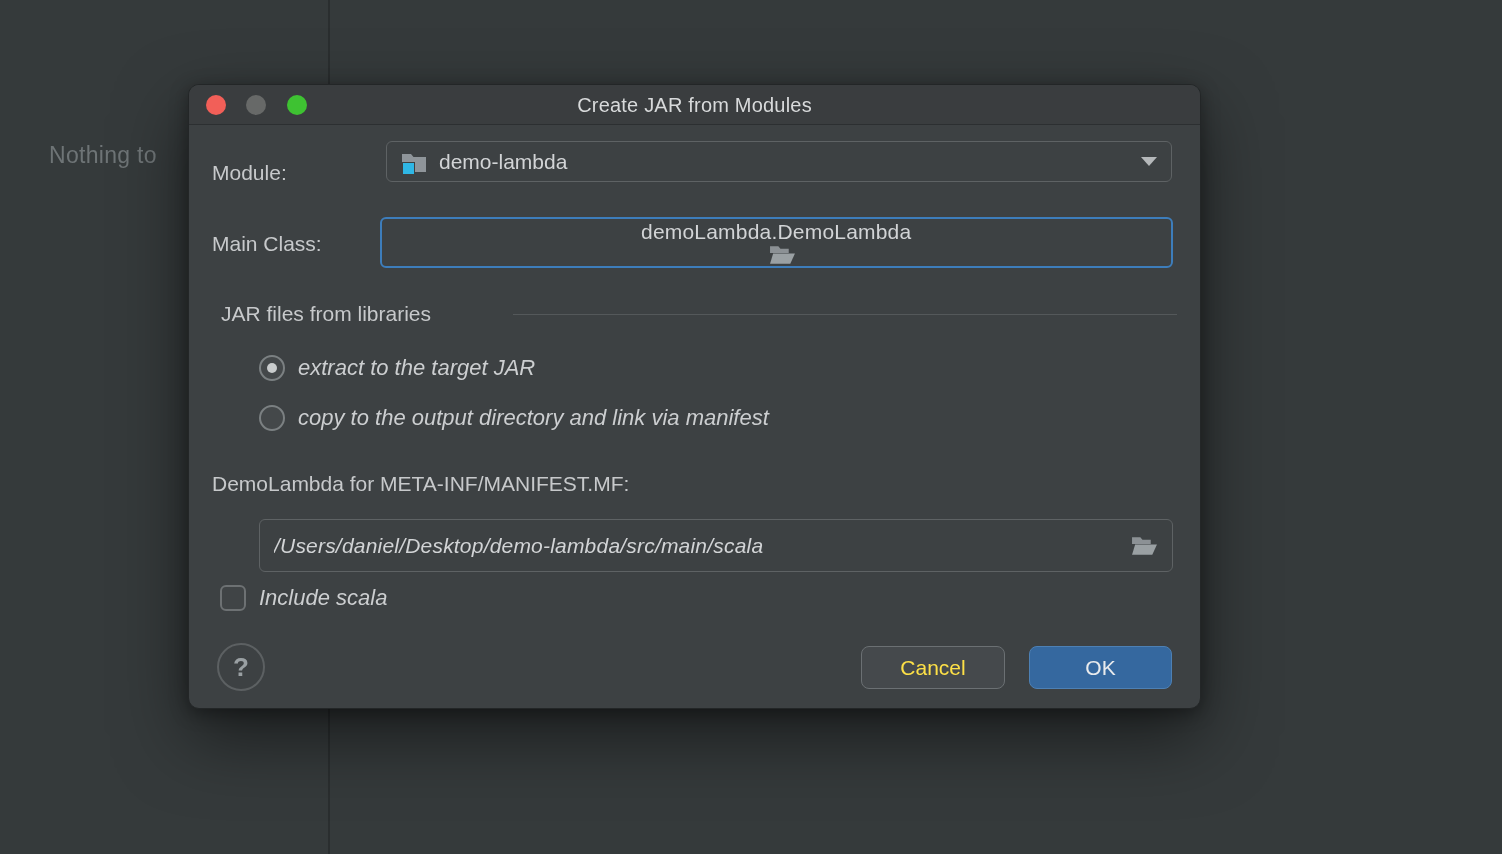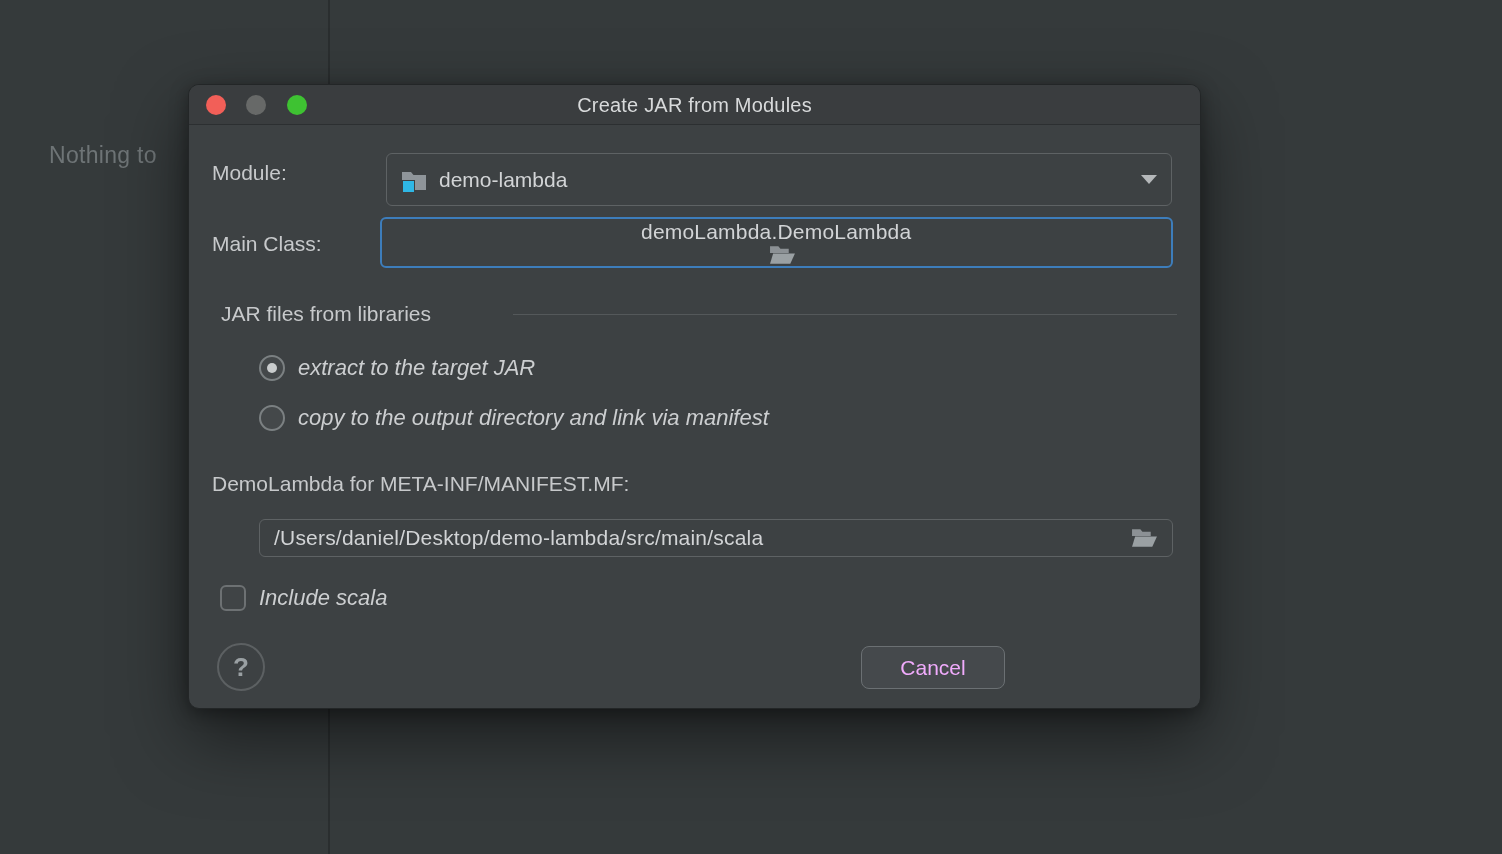--- a/index.html
+++ b/index.html
@@ -47,33 +47,33 @@
   .lbl-mainclass{left:23px;top:145px;}
   .lbl-dir{left:23px;top:385px;}
   .section-title{left:23px;top:215px;margin-left:9px;}
   .section-line{position:absolute;left:324px;right:23px;top:229px;height:1px;background:#54585a;}
 
   .field{
     position:absolute;display:flex;align-items:center;
     border:1px solid #5e6264;border-radius:6px;background:#3d4143;
     color:#d2d4d6;font-size:21px;
   }
-  .combo{left:197px;top:68px;width:786px;height:53px;padding:0 14px;cursor:pointer;}
+  .combo{left:197px;top:56px;width:786px;height:41px;padding:0 14px;cursor:pointer;}
   .combo .value{margin-left:12px;}
   .combo-arrow{
     margin-left:auto;width:0;height:0;
     border-left:8px solid transparent;border-right:8px solid transparent;
     border-top:9px solid #b5b8ba;
   }
   .mainclass{
     left:191px;top:132px;width:793px;height:51px;padding:0 14px;
     border:2px solid var(--focus-border);
     flex-direction:column;
   }
-  .dirfield{left:70px;top:434px;width:914px;height:38px;padding:0 14px;}
+  .dirfield{left:70px;top:434px;width:914px;height:53px;padding:0 14px;font-style:italic;}
   .field input{
     flex:1;background:transparent;border:none;outline:none;
     color:#d2d4d6;font:inherit;letter-spacing:.2px;
   }
   .browse{margin-left:12px;flex:0 0 auto;cursor:pointer;display:flex;align-items:center;}
 
   
   .module-icon{position:relative;width:26px;height:24px;flex:0 0 auto;}
   .module-icon .folder{position:absolute;left:0;top:1px;}
   .module-icon .accent{
@@ -105,21 +105,21 @@
     position:absolute;left:28px;top:558px;width:48px;height:48px;border-radius:50%;
     border:2px solid #5c6062;background:transparent;color:#9aa0a3;
     font-size:26px;font-weight:bold;cursor:pointer;line-height:44px;text-align:center;
     font-family:inherit;
   }
   .btn{
     position:absolute;top:561px;height:43px;border-radius:8px;
     font-size:21px;cursor:pointer;font-family:inherit;
   }
   .btn-cancel{
-    left:672px;width:144px;background:#45494c;border:1px solid #6b7073;color:#f0abfc;
+    left:672px;width:144px;background:#45494c;border:1px solid #6b7073;color:#fde047;
   }
   .btn-ok{
     left:840px;width:143px;background:var(--ok-blue);border:1px solid #4d80b4;color:#e9ebed;
   }
 </style>
 </head>
 <body>
 
 <div class="screen">
   <div class="panel-divider"></div>
@@ -179,14 +179,15 @@
       </span>
     </div>
 
     <div class="checkbox-row">
       <span class="checkbox"></span>
       <span class="radio-label">Include scala</span>
     </div>
 
     <button class="help-btn">?</button>
     <button class="btn btn-cancel">Cancel</button>
+    <button class="btn btn-ok">OK</button>
   </div>
 </div>
 
 </body></html>

